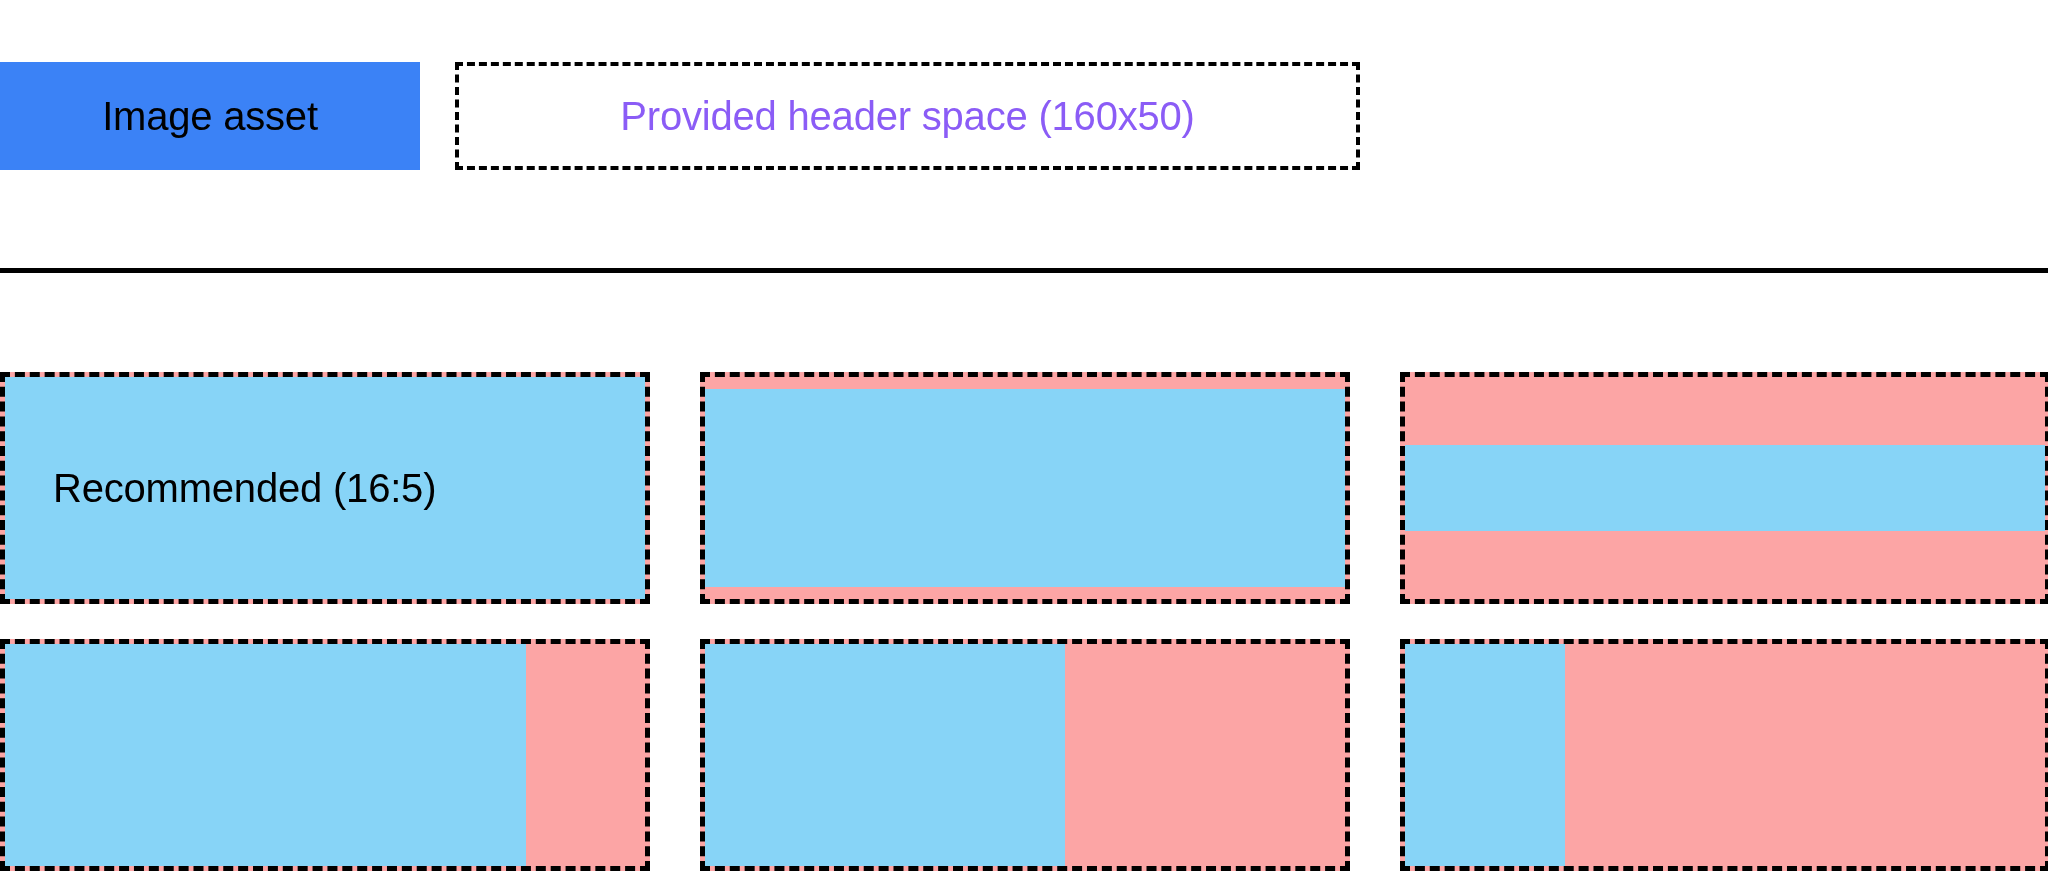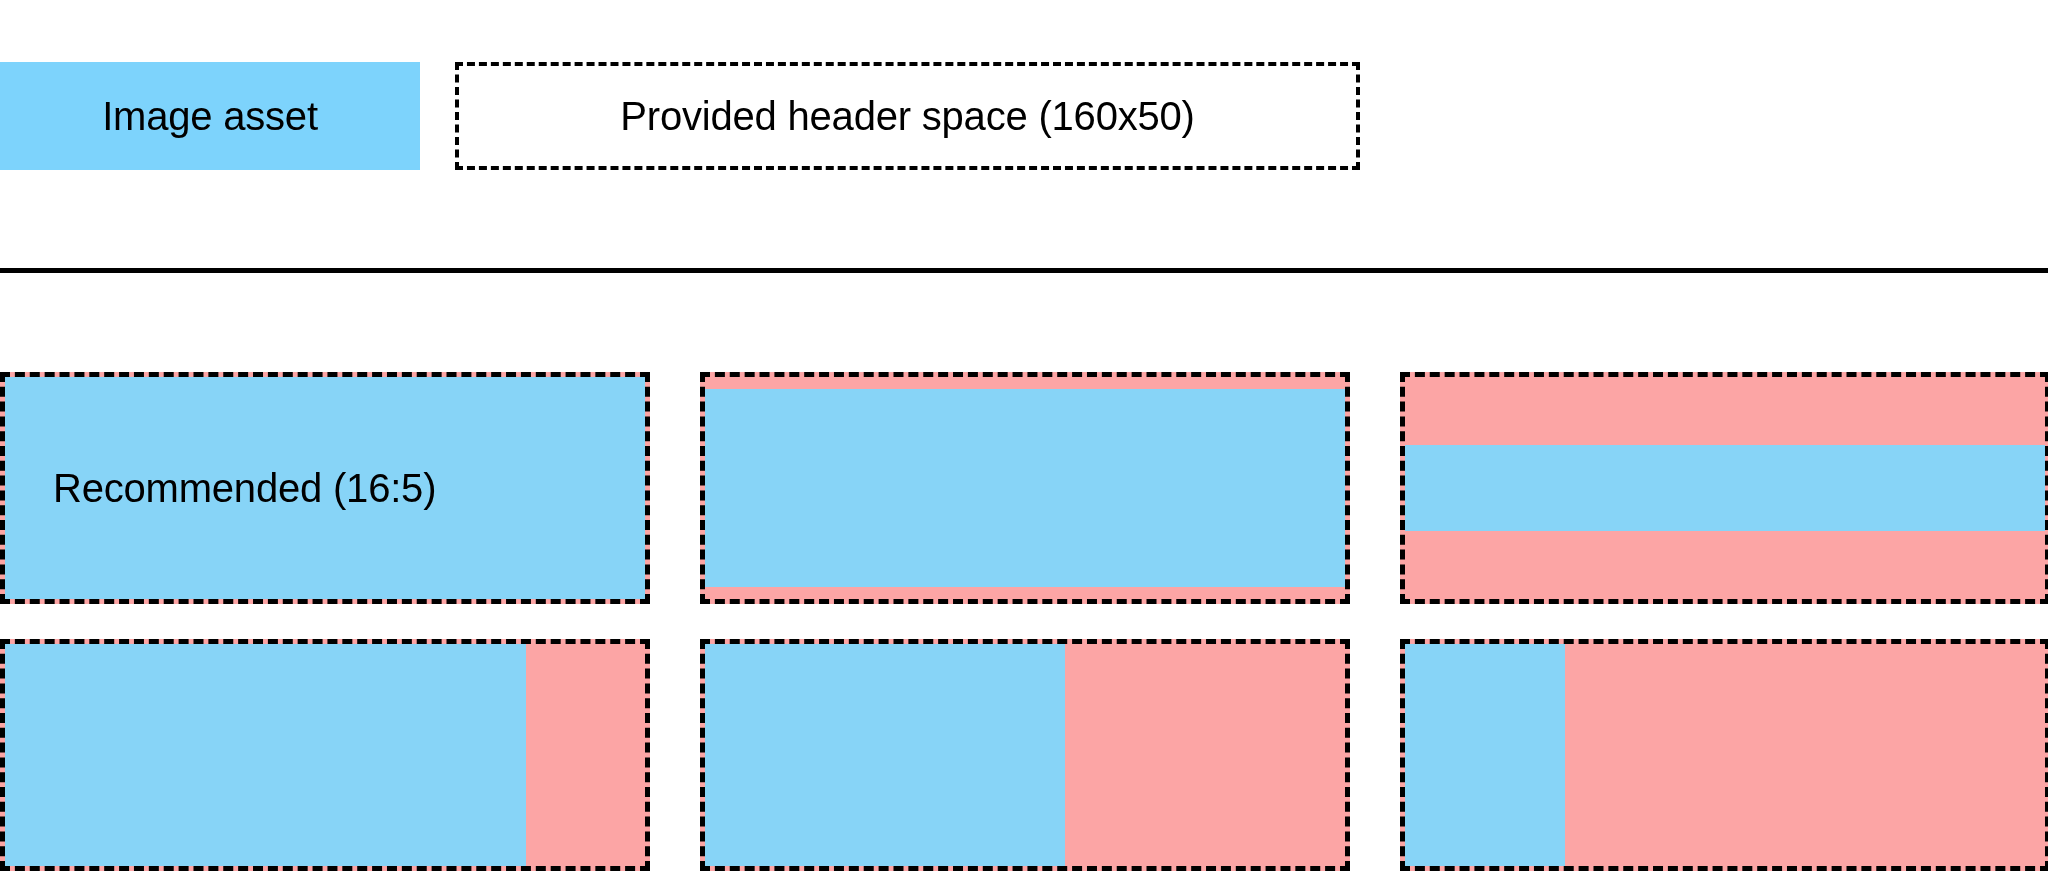--- a/index.html
+++ b/index.html
@@ -29,21 +29,21 @@
     left: 0;
     top: 62px;
     height: 108px;
     display: flex;
     align-items: stretch;
   }
 
   .asset-chip {
     width: 420px;
     height: 108px;
-    background: #7dd3fc;
+    background: #3b82f6;
     display: flex;
     align-items: center;
     justify-content: center;
     box-sizing: border-box;
   }
   .asset-chip-label {
     font-size: 40px;
     line-height: 1;
     letter-spacing: -0.2px;
     color: #000;
@@ -58,21 +58,21 @@
     background: #ffffff;
     border: 4px dashed #000000;
     display: flex;
     align-items: center;
     justify-content: center;
   }
   .header-space-label {
     font-size: 40px;
     line-height: 1;
     letter-spacing: -0.2px;
-    color: #000000;
+    color: #8b5cf6;
     white-space: nowrap;
   }
 
   
   .divider {
     position: absolute;
     left: 0;
     top: 268px;
     width: 2048px;
     height: 5px;

